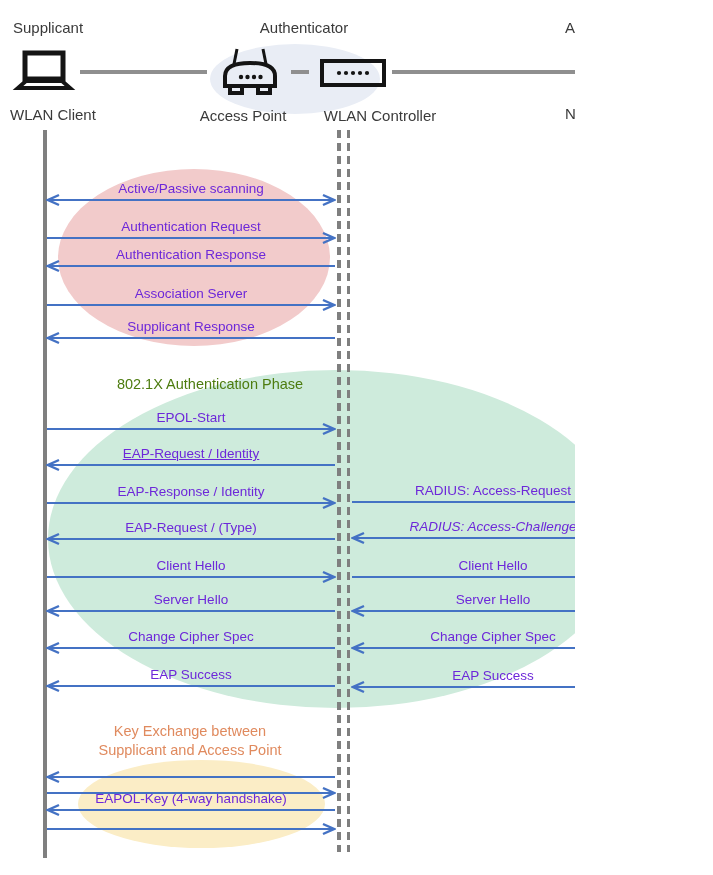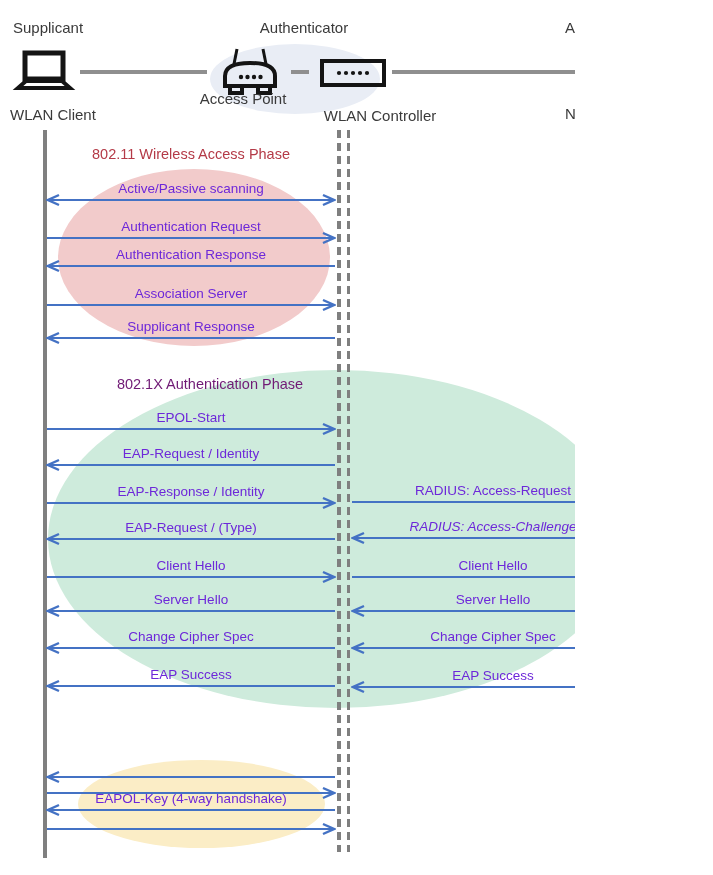--- a/index.html
+++ b/index.html
@@ -80,35 +80,36 @@
 
   <div class="abs icon" style="left:620px;top:42px;">
     <svg width="36" height="60" viewBox="0 0 36 60">
       <rect x="3" y="3" width="30" height="54" fill="none" stroke="#141414" stroke-width="4"></rect>
       <line x1="4" y1="17" x2="32" y2="17" stroke="#141414" stroke-width="3"></line>
       <rect x="24" y="8" width="4.5" height="4.5" fill="#141414"></rect>
     </svg>
   </div>
 
   <div class="abs node-label" style="left:10px;top:106px;">WLAN Client</div>
-  <div class="abs node-label centered" style="left:243px;top:90px;">Access Point</div>
+  <div class="abs node-label centered" style="left:243px;top:107px;">Access Point</div>
   <div class="abs node-label centered" style="left:360px;top:107px;margin-left:20px;">WLAN Controller</div>
   <div class="abs node-label" style="left:565px;top:105px;">NPS (RADIUS Server)</div>
 
   <div class="abs lifeline" style="left:43px;"></div>
   <div class="abs lifeline-dashed" style="left:337px;"></div>
   <div class="abs lifeline-dashed" style="left:346.5px;"></div>
   <div class="abs lifeline" style="left:636px;"></div>
 
   <div class="abs phase-ellipse ellipse-p1" style="background: rgb(242, 203, 203);"></div>
   <div class="abs phase-ellipse ellipse-p2" style="background: rgb(206, 235, 220);"></div>
   <div class="abs phase-ellipse ellipse-p3" style="background: rgb(251, 237, 198);"></div>
 
-  <div class="abs phase-title centered" style="left: 191px; top: 146px; color: rgb(180, 58, 71);">802.11 Wireless Access Phase</div>
-  <div class="abs phase-title centered" style="left: 210px; top: 376px; color: #701a75;">802.1X Authentication Phase</div>
+  <div class="abs phase-title centered" style="left: 210px; top: 376px; color: #4d7c0f;">802.1X Authentication Phase</div>
+  <div class="abs phase-title centered" style="left: 190px; top: 722px; line-height: 19px; color: rgb(224, 138, 94);">Key Exchange between
+Supplicant and Access Point</div>
 
   <div id="messages">
       <div class="msg-label" style="left: 191px; top: 180px;">Active/Passive scanning</div>
       <div class="msg-arrow" style="left: 46px; top: 193px; width: 290px;">
         <svg width="290" height="14">
           <line x1="1" y1="7" x2="289" y2="7" stroke="#4472C4" stroke-width="2"></line>
           <path d="M277 2 L288 7 L277 12" fill="none" stroke="#4472C4" stroke-width="2.4"></path>
           <path d="M13 2 L2 7 L13 12" fill="none" stroke="#4472C4" stroke-width="2.4"></path>
         </svg>
       </div>
@@ -140,21 +141,21 @@
           <path d="M13 2 L2 7 L13 12" fill="none" stroke="#4472C4" stroke-width="2.4"></path>
         </svg>
       </div>
       <div class="msg-label" style="left: 191px; top: 409px;">EPOL-Start</div>
       <div class="msg-arrow" style="left: 46px; top: 422px; width: 290px;">
         <svg width="290" height="14">
           <line x1="1" y1="7" x2="289" y2="7" stroke="#4472C4" stroke-width="2"></line>
           <path d="M277 2 L288 7 L277 12" fill="none" stroke="#4472C4" stroke-width="2.4"></path>
         </svg>
       </div>
-      <div class="msg-label" style="left: 191px; top: 445px;">EAP-Request / Identity</div>
+      <div class="msg-label" style="left: 191px; top: 445px; text-decoration: underline;">EAP-Request / Identity</div>
       <div class="msg-arrow" style="left: 46px; top: 458px; width: 290px;">
         <svg width="290" height="14">
           <line x1="1" y1="7" x2="289" y2="7" stroke="#4472C4" stroke-width="2"></line>
           <path d="M13 2 L2 7 L13 12" fill="none" stroke="#4472C4" stroke-width="2.4"></path>
         </svg>
       </div>
       <div class="msg-label" style="left: 191px; top: 483px;">EAP-Response / Identity</div>
       <div class="msg-arrow" style="left: 46px; top: 496px; width: 290px;">
         <svg width="290" height="14">
           <line x1="1" y1="7" x2="289" y2="7" stroke="#4472C4" stroke-width="2"></line>

